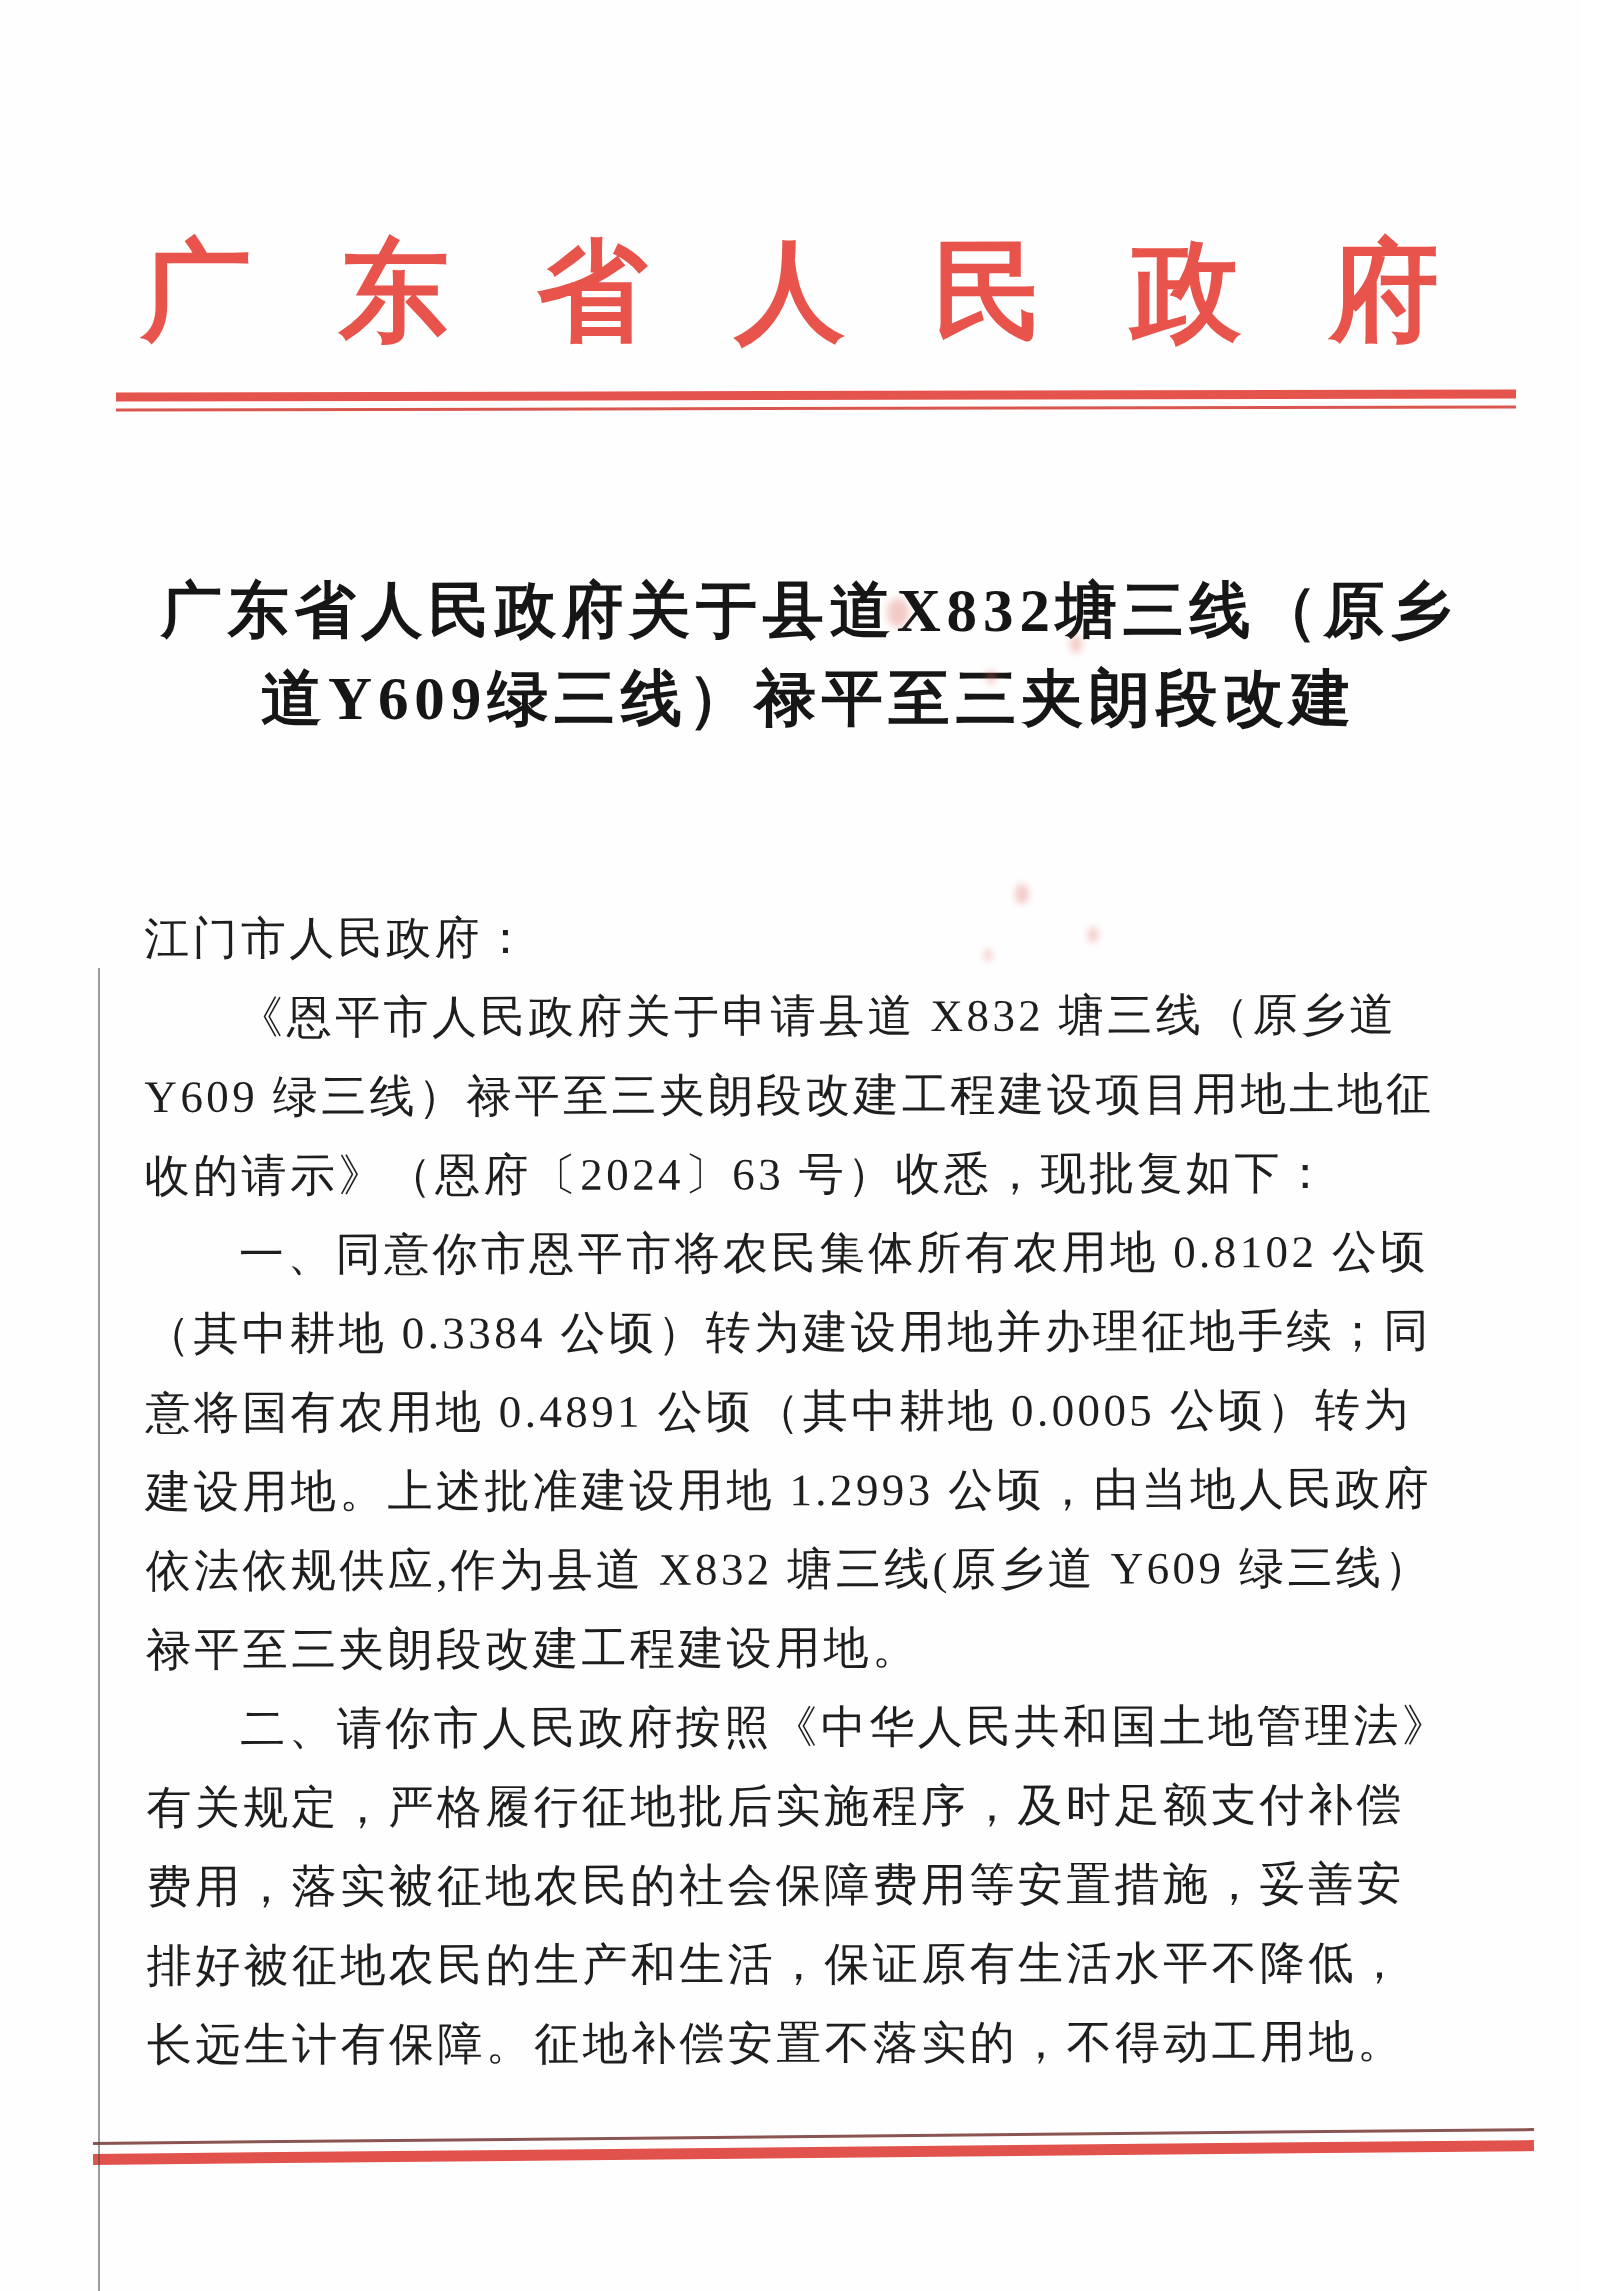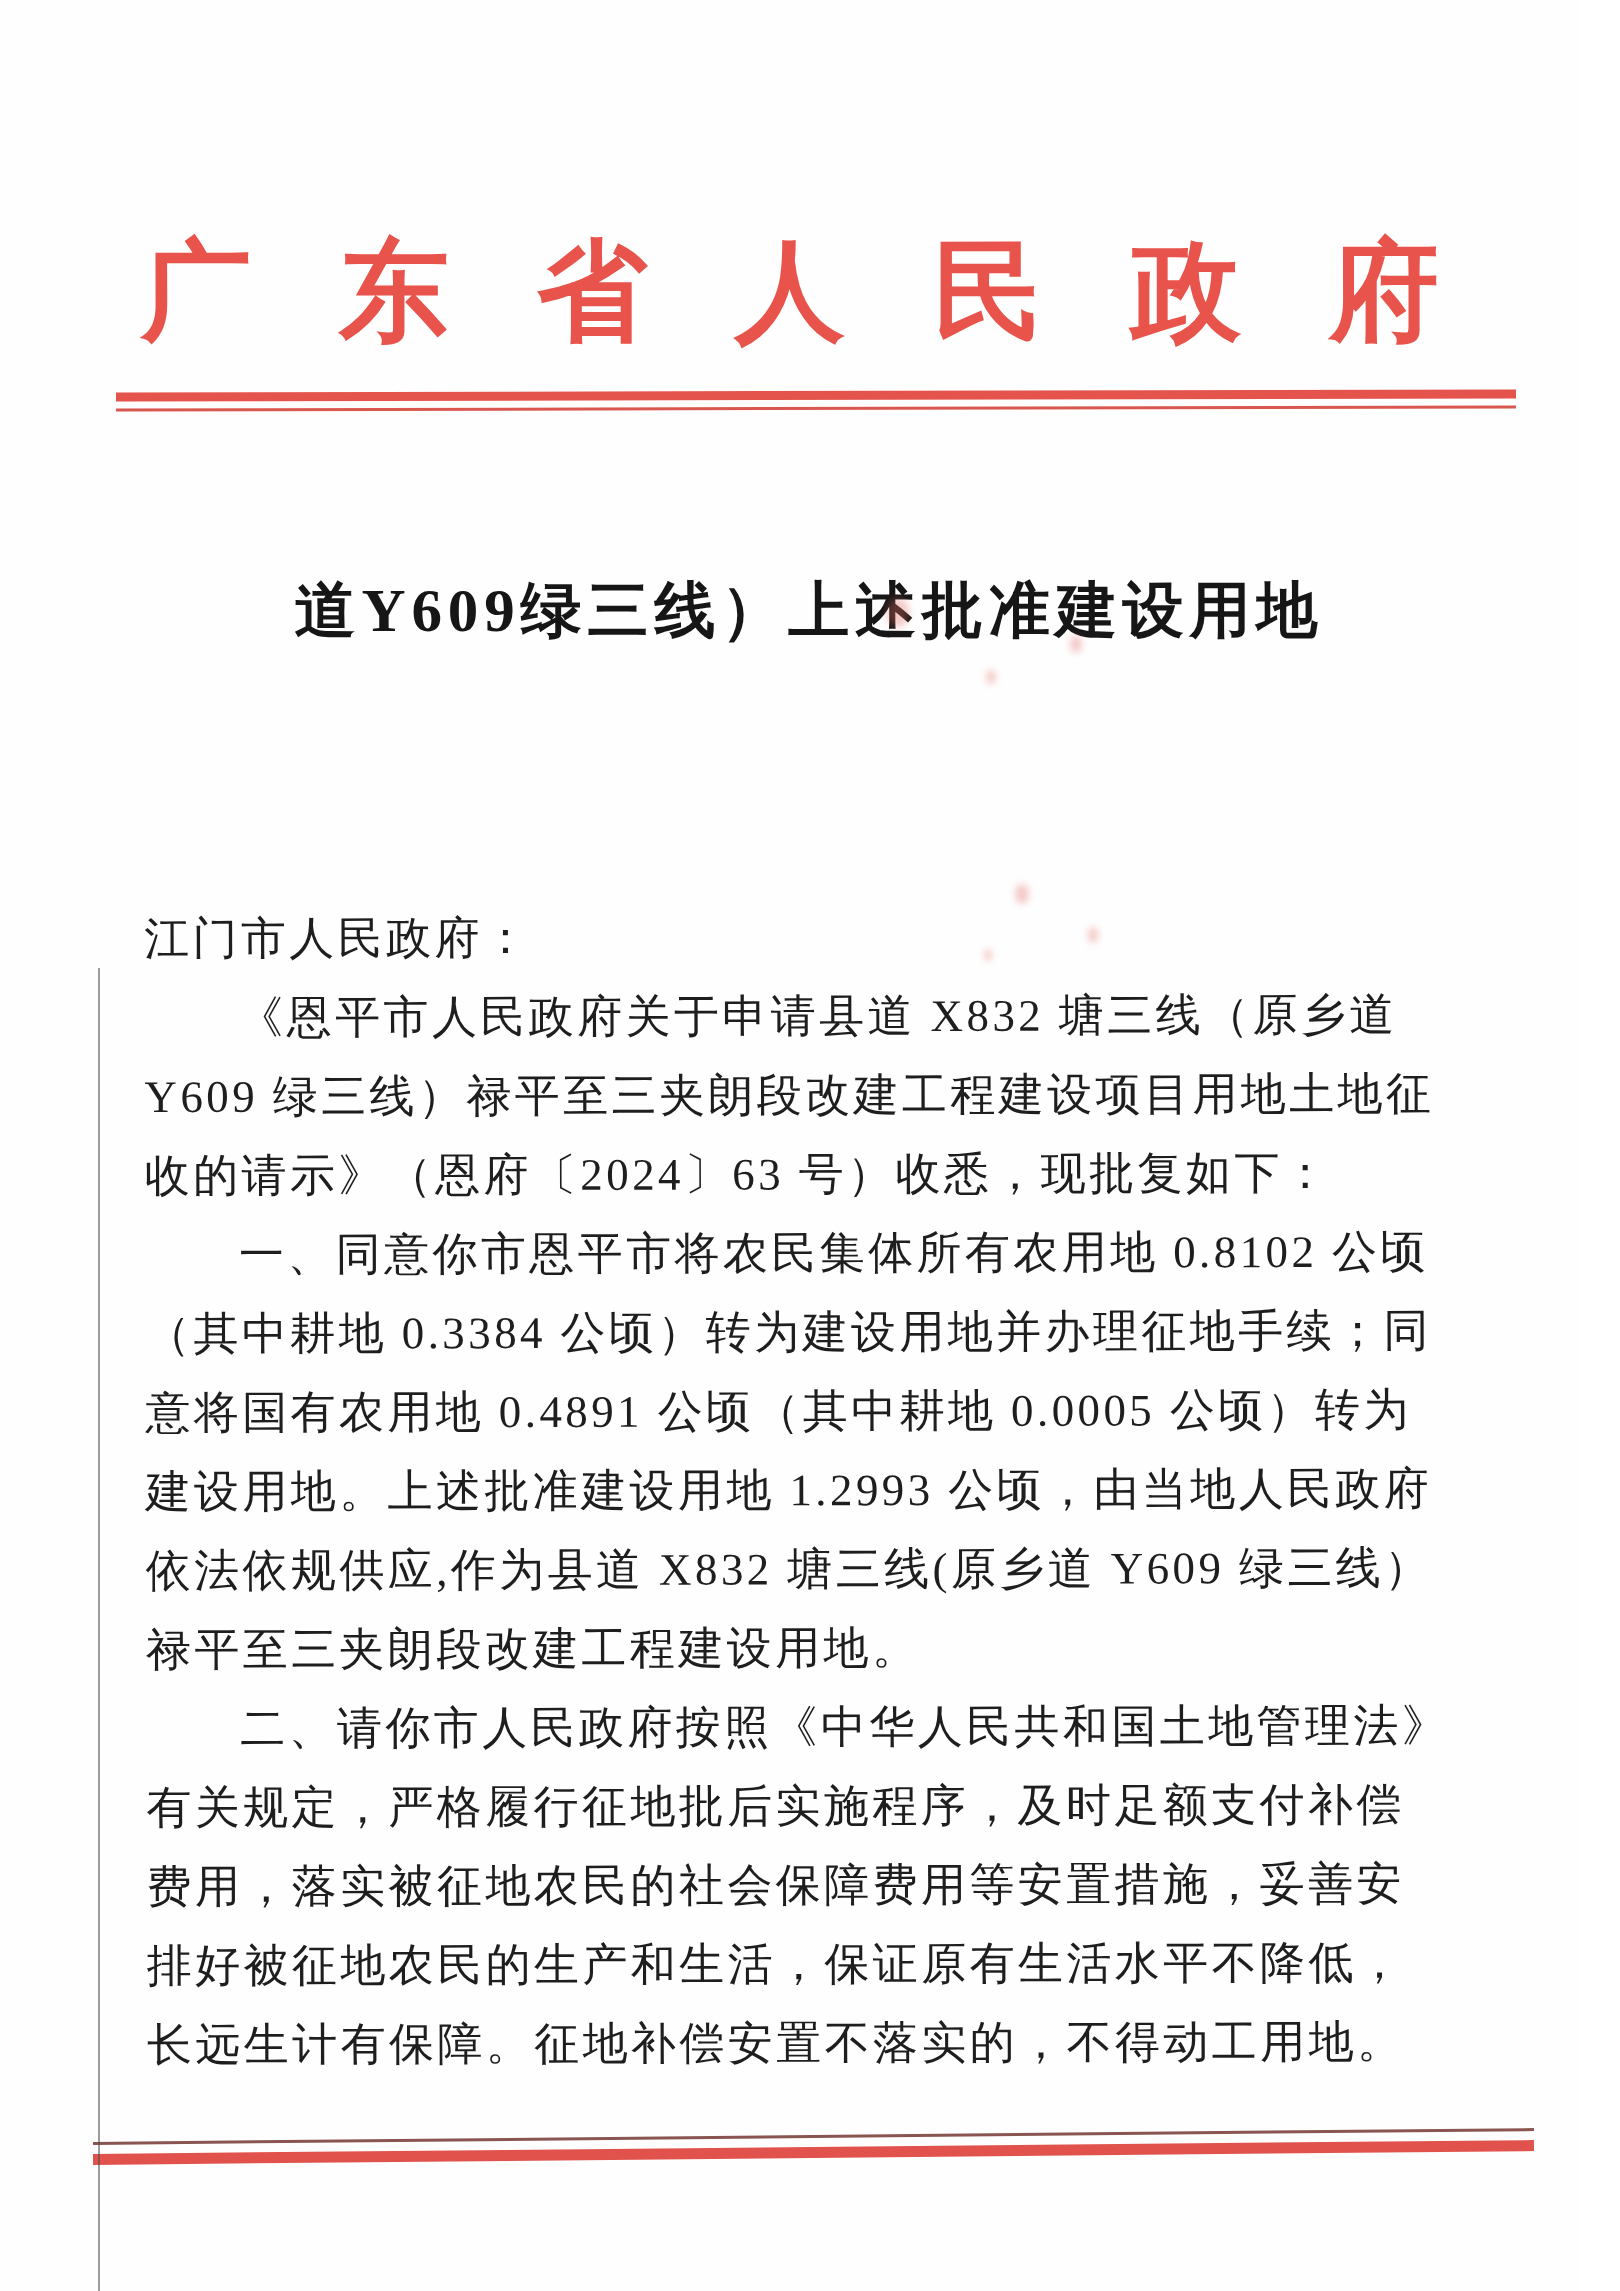--- a/index.html
+++ b/index.html
@@ -124,21 +124,22 @@
 
   <div class="org-header">
     <span>广东省人民政府</span>
   </div>
 
   <div class="rule-thick"></div>
   <div class="rule-thin"></div>
 
 
   <div class="doc-title">
-    <div class="t-line">道Y609绿三线）上述批准建设用地</div>
+    <div class="t-line">广东省人民政府关于县道X832塘三线（原乡</div>
+    <div class="t-line">道Y609绿三线）禄平至三夹朗段改建</div>
   </div>
 
   <div class="doc-body">
     <div class="line">江门市人民政府：</div>
     <div class="line indent">《恩平市人民政府关于申请县道 X832 塘三线（原乡道</div>
     <div class="line">Y609 绿三线）禄平至三夹朗段改建工程建设项目用地土地征</div>
     <div class="line">收的请示》（恩府〔2024〕63 号）收悉，现批复如下：</div>
     <div class="line indent">一、同意你市恩平市将农民集体所有农用地 0.8102 公顷</div>
     <div class="line">（其中耕地 0.3384 公顷）转为建设用地并办理征地手续；同</div>
     <div class="line">意将国有农用地 0.4891 公顷（其中耕地 0.0005 公顷）转为</div>

